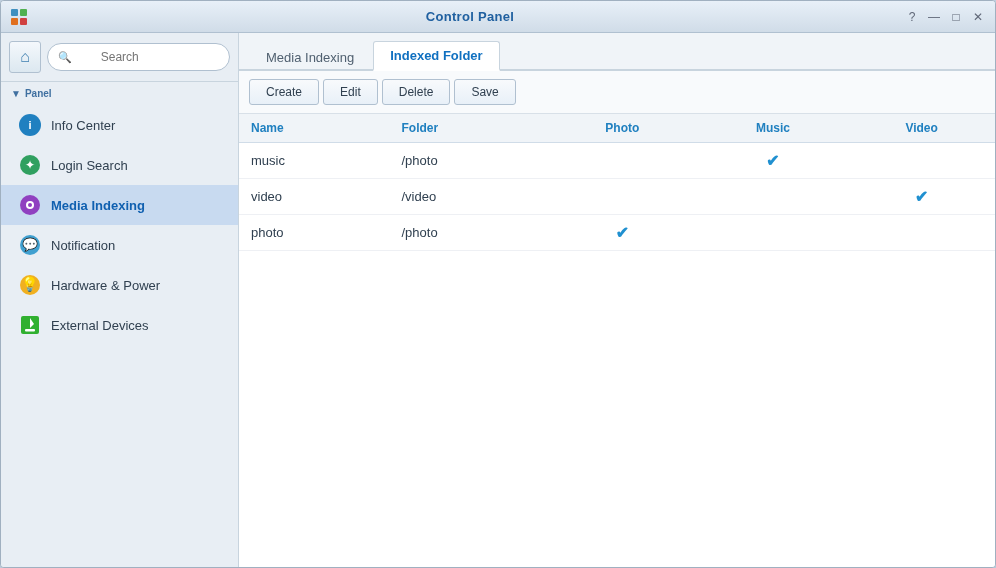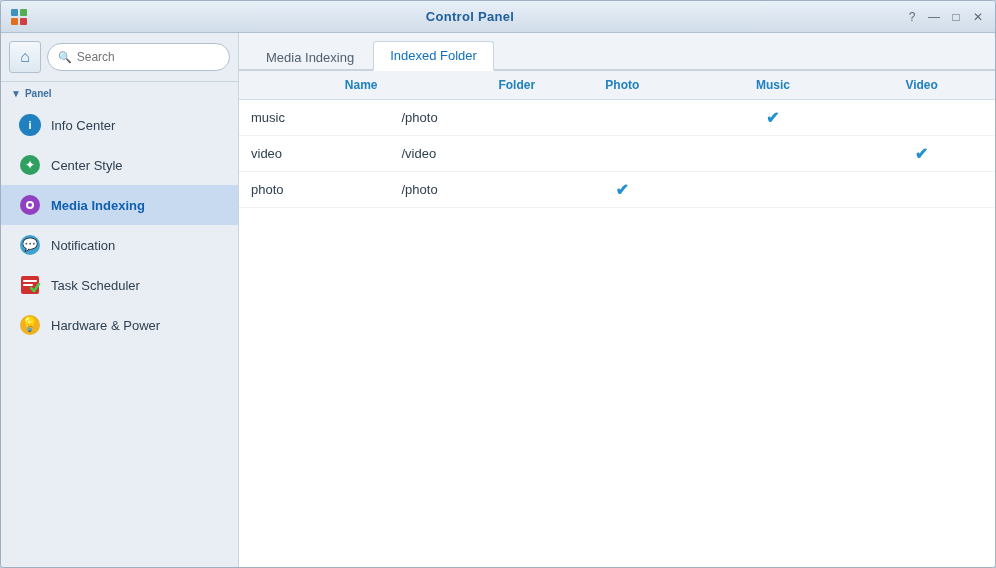--- a/index.html
+++ b/index.html
@@ -115,20 +115,21 @@
       gap: 5px;
       cursor: text;
     }
     .search-box input {
       border: none;
       outline: none;
       background: transparent;
       font-size: 12px;
       color: #888;
       width: 100%;
+      margin-left: 24px;
     }
     .search-icon-span { color: #999; font-size: 11px; }
     .section-header {
       display: flex;
       align-items: center;
       padding: 6px 10px;
       color: #4070a0;
       font-size: 12px;
       font-weight: 600;
       gap: 4px;
@@ -192,21 +193,21 @@
       background: transparent;
       margin-right: 2px;
       position: relative;
       bottom: -2px;
     }
     .tab.active {
       background: white;
       color: #1070c0;
       border-color: #c8d4de;
       border-bottom: 2px solid white;
-      font-weight: 400;
+      font-weight: 700;
     }
     
     .toolbar {
       display: flex;
       align-items: center;
       padding: 8px 10px;
       gap: 4px;
       border-bottom: 1px solid #d8e0e8;
       background: #f8fafc;
       flex-shrink: 0;
@@ -228,21 +229,21 @@
       padding: 0;
     }
     table {
       width: 100%;
       border-collapse: collapse;
     }
     thead tr {
       background: #f0f4f8;
     }
     thead th {
-      text-align: right;
+      text-align: left;
       padding: 7px 12px;
       font-size: 12px;
       font-weight: 600;
       color: #2080c0;
       border-bottom: 1px solid #d0dce8;
       cursor: pointer;
     }
     thead th.center { text-align: center; }
     tbody tr {
       border-bottom: 1px solid #eef0f4;
@@ -311,21 +312,21 @@
         <span>Info Center</span>
       </div>
 
       <div class="sidebar-item">
         <div class="sidebar-item-icon">
           <svg width="22" height="22" viewBox="0 0 22 22">
               <circle cx="11" cy="11" r="10" fill="#30a060"></circle>
               <text x="11" y="15" text-anchor="middle" fill="white" font-size="12">✦</text>
             </svg>
         </div>
-        <span>Center Style</span>
+        <span>Login Search</span>
       </div>
 
 
       <div class="sidebar-item active">
         <div class="sidebar-item-icon">
           <svg width="22" height="22" viewBox="0 0 22 22">
               <circle cx="11" cy="11" r="10" fill="#9040c0"></circle>
               <circle cx="11" cy="11" r="4" fill="white"></circle>
               <circle cx="11" cy="11" r="2" fill="#9040c0"></circle>
             </svg>
@@ -336,53 +337,58 @@
       <div class="sidebar-item">
         <div class="sidebar-item-icon">
           <svg width="22" height="22" viewBox="0 0 22 22">
               <circle cx="11" cy="11" r="10" fill="#40a0d0"></circle>
               <text x="11" y="15" text-anchor="middle" fill="white" font-size="13">💬</text>
             </svg>
         </div>
         <span>Notification</span>
       </div>
 
-      <div class="sidebar-item">
-        <div class="sidebar-item-icon">
-          <svg width="22" height="22" viewBox="0 0 22 22">
-              <rect x="2" y="2" width="18" height="18" rx="2" fill="#d03030"></rect>
-              <rect x="4" y="6" width="14" height="2" rx="1" fill="white"></rect>
-              <rect x="4" y="10" width="10" height="2" rx="1" fill="white"></rect>
-              <polyline points="12,14 15,17 20,10" fill="none" stroke="#40d040" stroke-width="2.5" stroke-linecap="round" stroke-linejoin="round"></polyline>
-            </svg>
-        </div>
-        <span>Task Scheduler</span>
-      </div>
 
       <div class="sidebar-item">
         <div class="sidebar-item-icon">
           <svg width="22" height="22" viewBox="0 0 22 22">
               <circle cx="11" cy="11" r="10" fill="#f0b020"></circle>
               <text x="11" y="15" text-anchor="middle" fill="white" font-size="14">💡</text>
             </svg>
         </div>
         <span>Hardware &amp; Power</span>
       </div>
 
+      <div class="sidebar-item">
+        <div class="sidebar-item-icon">
+          <svg width="22" height="22" viewBox="0 0 22 22">
+              <rect x="2" y="2" width="18" height="18" rx="2" fill="#30b030"></rect>
+              <polygon points="11,4 11,14 7,10 11,14 15,10" fill="white"></polygon>
+              <rect x="6" y="15" width="10" height="2.5" rx="1" fill="white"></rect>
+            </svg>
+        </div>
+        <span>External Devices</span>
+      </div>
 
 
     </div>
 
     <div class="main">
 
       <div class="tabs">
         <div class="tab">Media Indexing</div>
         <div class="tab active">Indexed Folder</div>
       </div>
 
+      <div class="toolbar">
+        <button class="toolbar-btn">Create</button>
+        <button class="toolbar-btn">Edit</button>
+        <button class="toolbar-btn">Delete</button>
+        <button class="toolbar-btn">Save</button>
+      </div>
 
       <div class="table-container">
         <table>
           <thead>
             <tr>
               <th>Name</th>
               <th>Folder</th>
               <th class="center">Photo</th>
               <th class="center">Music</th>
               <th class="center">Video</th>

